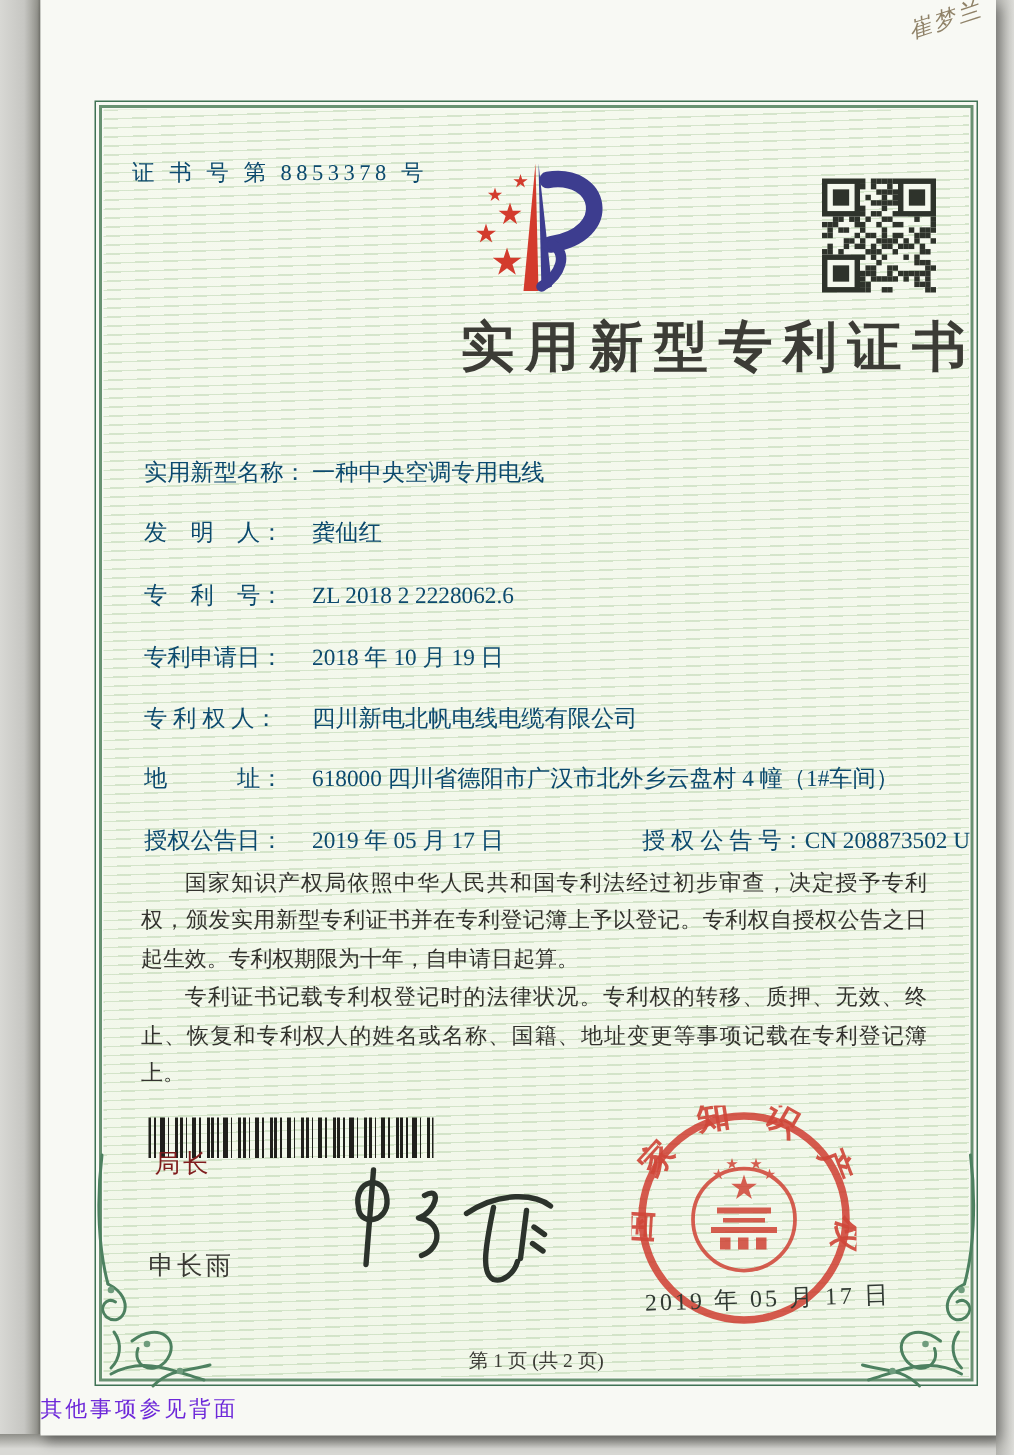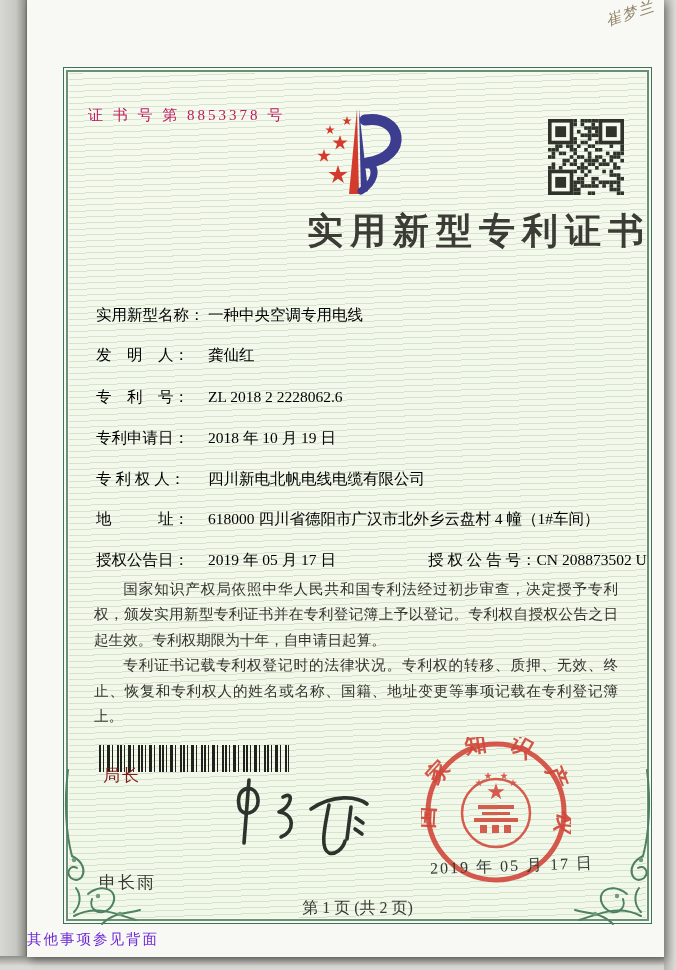--- a/index.html
+++ b/index.html
@@ -24,57 +24,57 @@
     color:#8f8268;transform:rotate(-18deg);letter-spacing:2px;font-style:italic;}
   
   .frame{position:absolute;left:36px;top:67px;width:587px;height:855px;
     border:1px solid #3f7254;}
   .frame-inner{position:absolute;inset:2px;border:2px solid #689272;pointer-events:none;}
   .frame-bg{position:absolute;inset:5px;
     background:
       repeating-linear-gradient(178deg, rgba(139,182,123,.30) 0 1px, rgba(255,255,255,0) 1px 6px),
       linear-gradient(#f5f9ee,#f1f7e9);}
   
-  .cert-no{position:absolute;left:24px;top:38px;font-size:15px;letter-spacing:3px;color:#be185d;}
+  .cert-no{position:absolute;left:24px;top:38px;font-size:15px;letter-spacing:3px;color:#0c4a6e;}
   .logo{position:absolute;left:237px;top:38px;width:120px;height:92px;}
   .qr{position:absolute;left:484px;top:50px;width:76px;height:78px;}
   .title{position:absolute;left:0;top:139px;width:100%;margin:0;text-align:right;
     font-size:36px;font-weight:bold;letter-spacing:7px;color:#3c3c36;}
   
-  .row{position:absolute;left:32px;font-size:15.5px;white-space:nowrap;color:#000000;}
+  .row{position:absolute;left:32px;font-size:15.5px;white-space:nowrap;color:#0c4a6e;}
   .row .lab{display:inline-block;min-width:112px;}
   .row.r0{top:237px}.row.r1{top:277px}.row.r2{top:319px}.row.r3{top:360px}
   .row.r4{top:401px}.row.r5{top:441px}.row.r6{top:482px}
   .grant{position:absolute;left:292px;top:0;margin-left:40px;}
   
   .paras{position:absolute;left:30px;top:509px;width:524px;font-size:14.6px;
     line-height:25.4px;text-align:justify;color:#33332e;}
   .paras p{margin:0;text-indent:2em;}
   
   .barcode{position:absolute;left:35px;top:677px;width:190px;height:27px;
     background:
       repeating-linear-gradient(90deg,
         #20201c 0 2px, transparent 2px 4px,
         #20201c 4px 5px, transparent 5px 8px,
         #20201c 8px 11px, transparent 11px 13px,
         #20201c 13px 14px, transparent 14px 18px,
         #20201c 18px 20px, transparent 20px 21px);}
   
   .signer-title{position:absolute;left:39px;top:696px;font-size:17px;letter-spacing:2px;
     font-family:"Liberation Sans","DejaVu Sans",sans-serif;color:#7f1d1d;}
-  .signer-name{position:absolute;left:35px;top:803px;font-size:17px;letter-spacing:2px;
+  .signer-name{position:absolute;left:35px;top:764px;font-size:17px;letter-spacing:2px;
     font-family:"Liberation Sans","DejaVu Sans",sans-serif;color:#3a3a34;}
   .signature{position:absolute;left:145px;top:705px;width:170px;height:95px;}
   
   .seal{position:absolute;left:357px;top:669px;width:150px;height:150px;opacity:.92;}
   .issue-date{position:absolute;left:366px;top:788px;font-size:16px;letter-spacing:2px;
     color:#313a33;transform:rotate(-2deg);white-space:nowrap;}
   
   .page-info{position:absolute;left:0;top:830px;width:100%;text-align:center;
-    font-size:16px;color:#3a3a34;}
+    font-size:13px;color:#3a3a34;}
   .back-note{position:absolute;left:0;top:930px;width:100%;text-align:left;
     font-size:14.5px;color:#6d28d9;letter-spacing:2px;}
   .flourish{position:absolute;bottom:-3px;width:82px;height:158px;pointer-events:none;}
   .flourish.fl{left:-2px;}
   .flourish.fr{right:-2px;transform:scaleX(-1);}
 </style>
 </head>
 <body>
 
 <div class="scan-left"></div>

